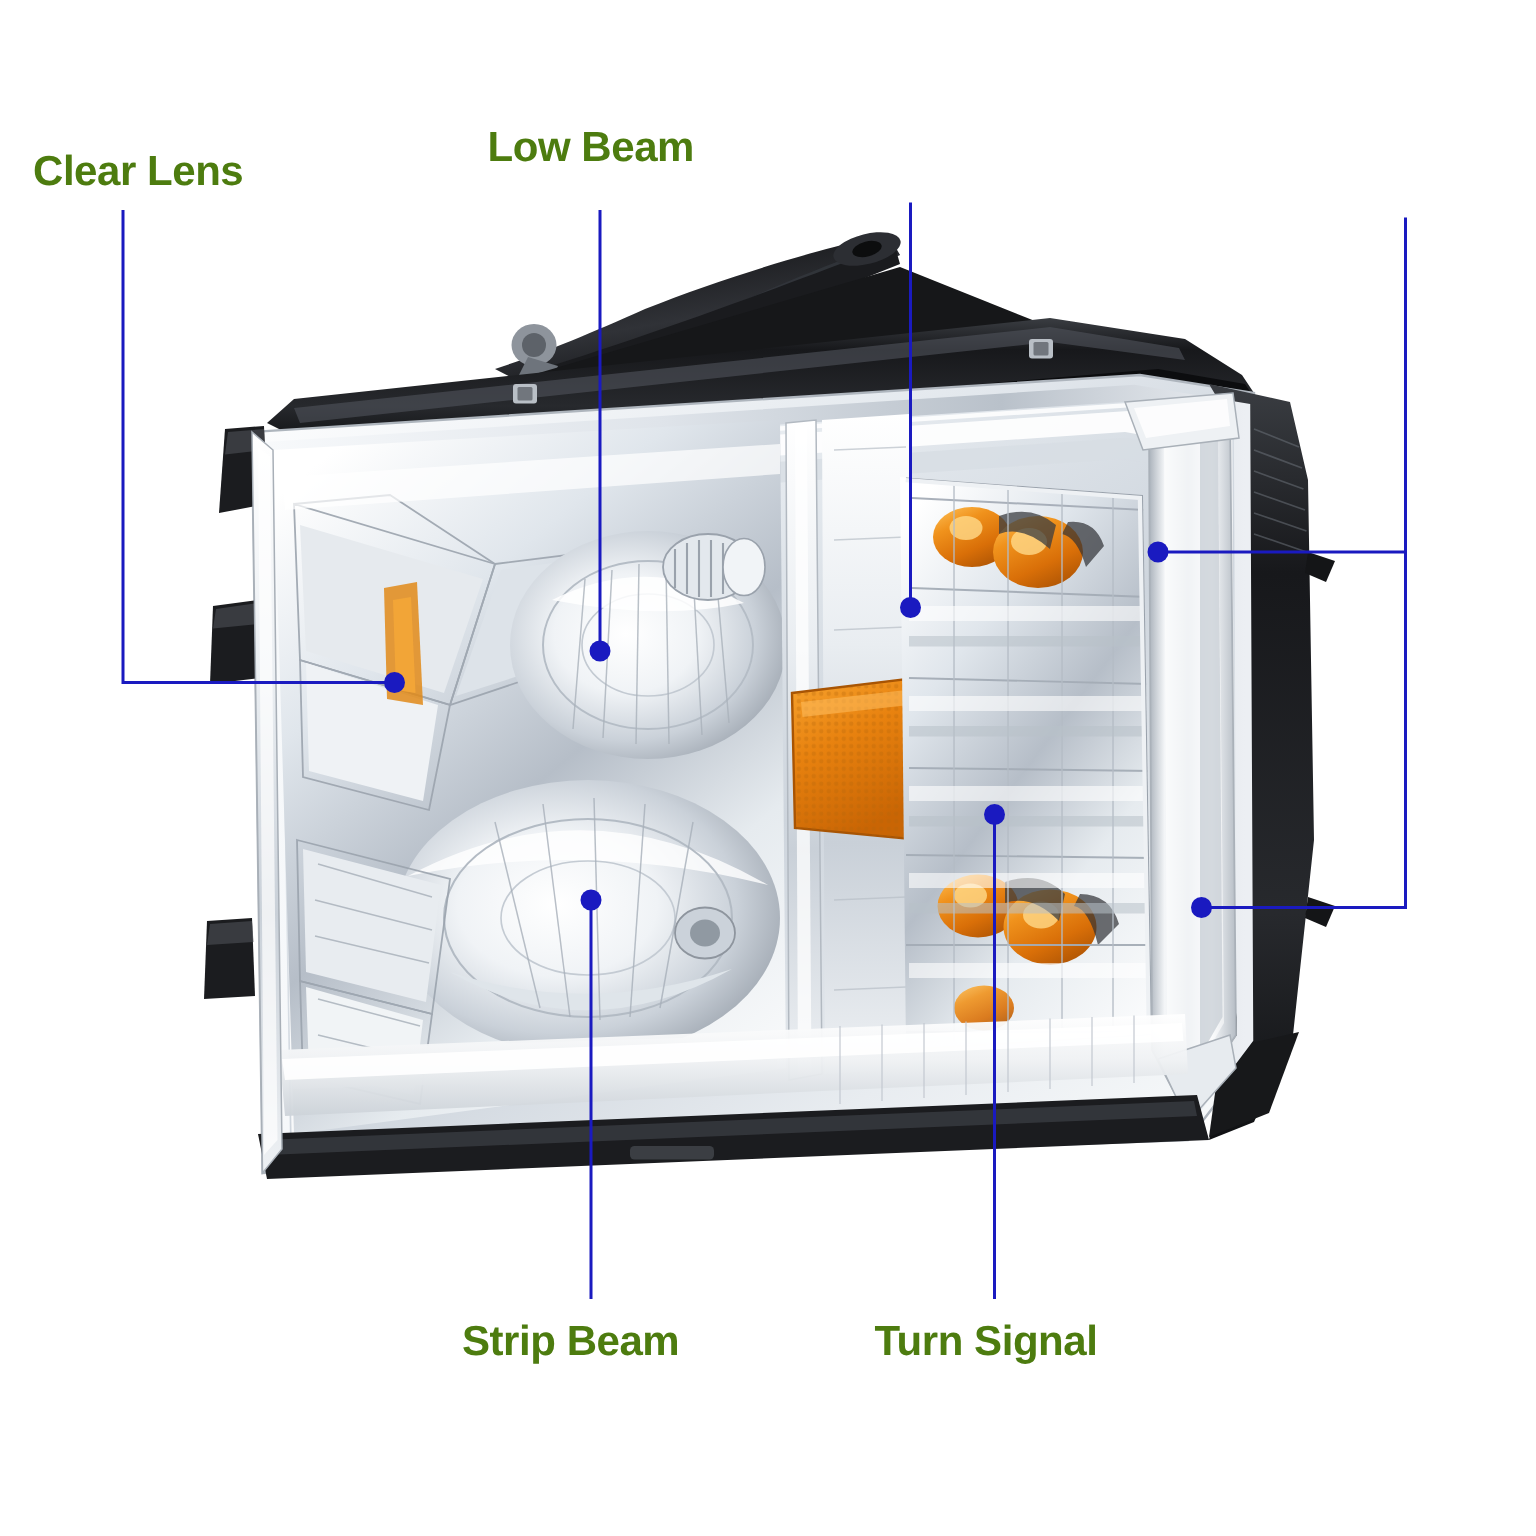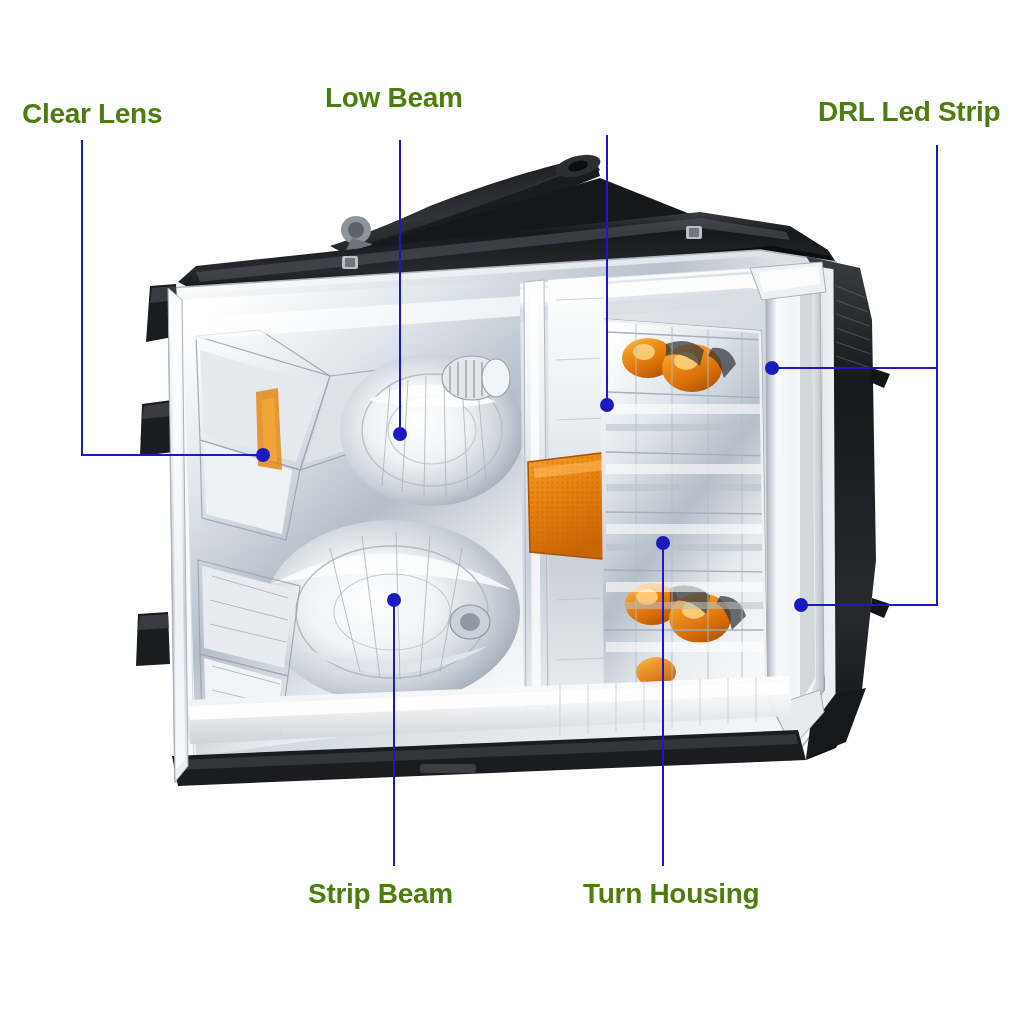--- a/index.html
+++ b/index.html
@@ -413,17 +413,16 @@
         <circle cx="607" cy="405" r="7" fill="#1a1ac0"></circle>
         <circle cx="772" cy="368" r="7" fill="#1a1ac0"></circle>
         <circle cx="801" cy="605" r="7" fill="#1a1ac0"></circle>
         <circle cx="394" cy="600" r="7" fill="#1a1ac0"></circle>
         <circle cx="663" cy="543" r="7" fill="#1a1ac0"></circle>
       </g>
   </svg>
 
   <div class="callout-label" id="lbl0" style="left: 22px; top: 100px;">Clear Lens</div>
   <div class="callout-label" id="lbl1" style="left: 325px; top: 84px;">Low Beam</div>
-  <div class="callout-label" id="lbl3" style="left: 818px; top: 98px;">DRL Led Strip</div>
   <div class="callout-label" id="lbl4" style="left: 308px; top: 880px;">Strip Beam</div>
-  <div class="callout-label" id="lbl5" style="left: 583px; top: 880px;">Turn Housing</div>
+  <div class="callout-label" id="lbl5" style="left: 583px; top: 880px;">Turn Signal</div>
 
 </div>
 
 </body></html>

